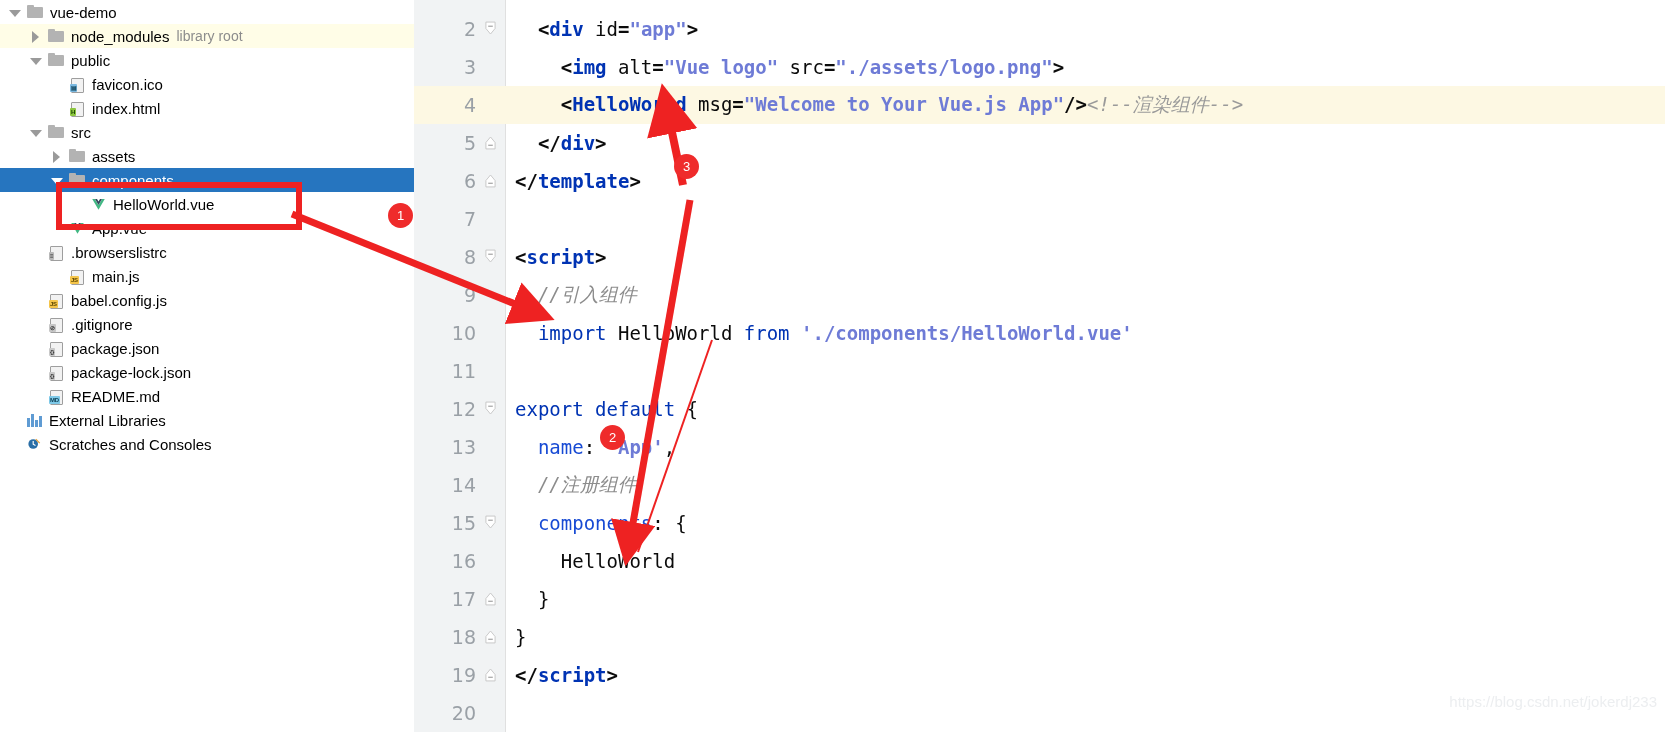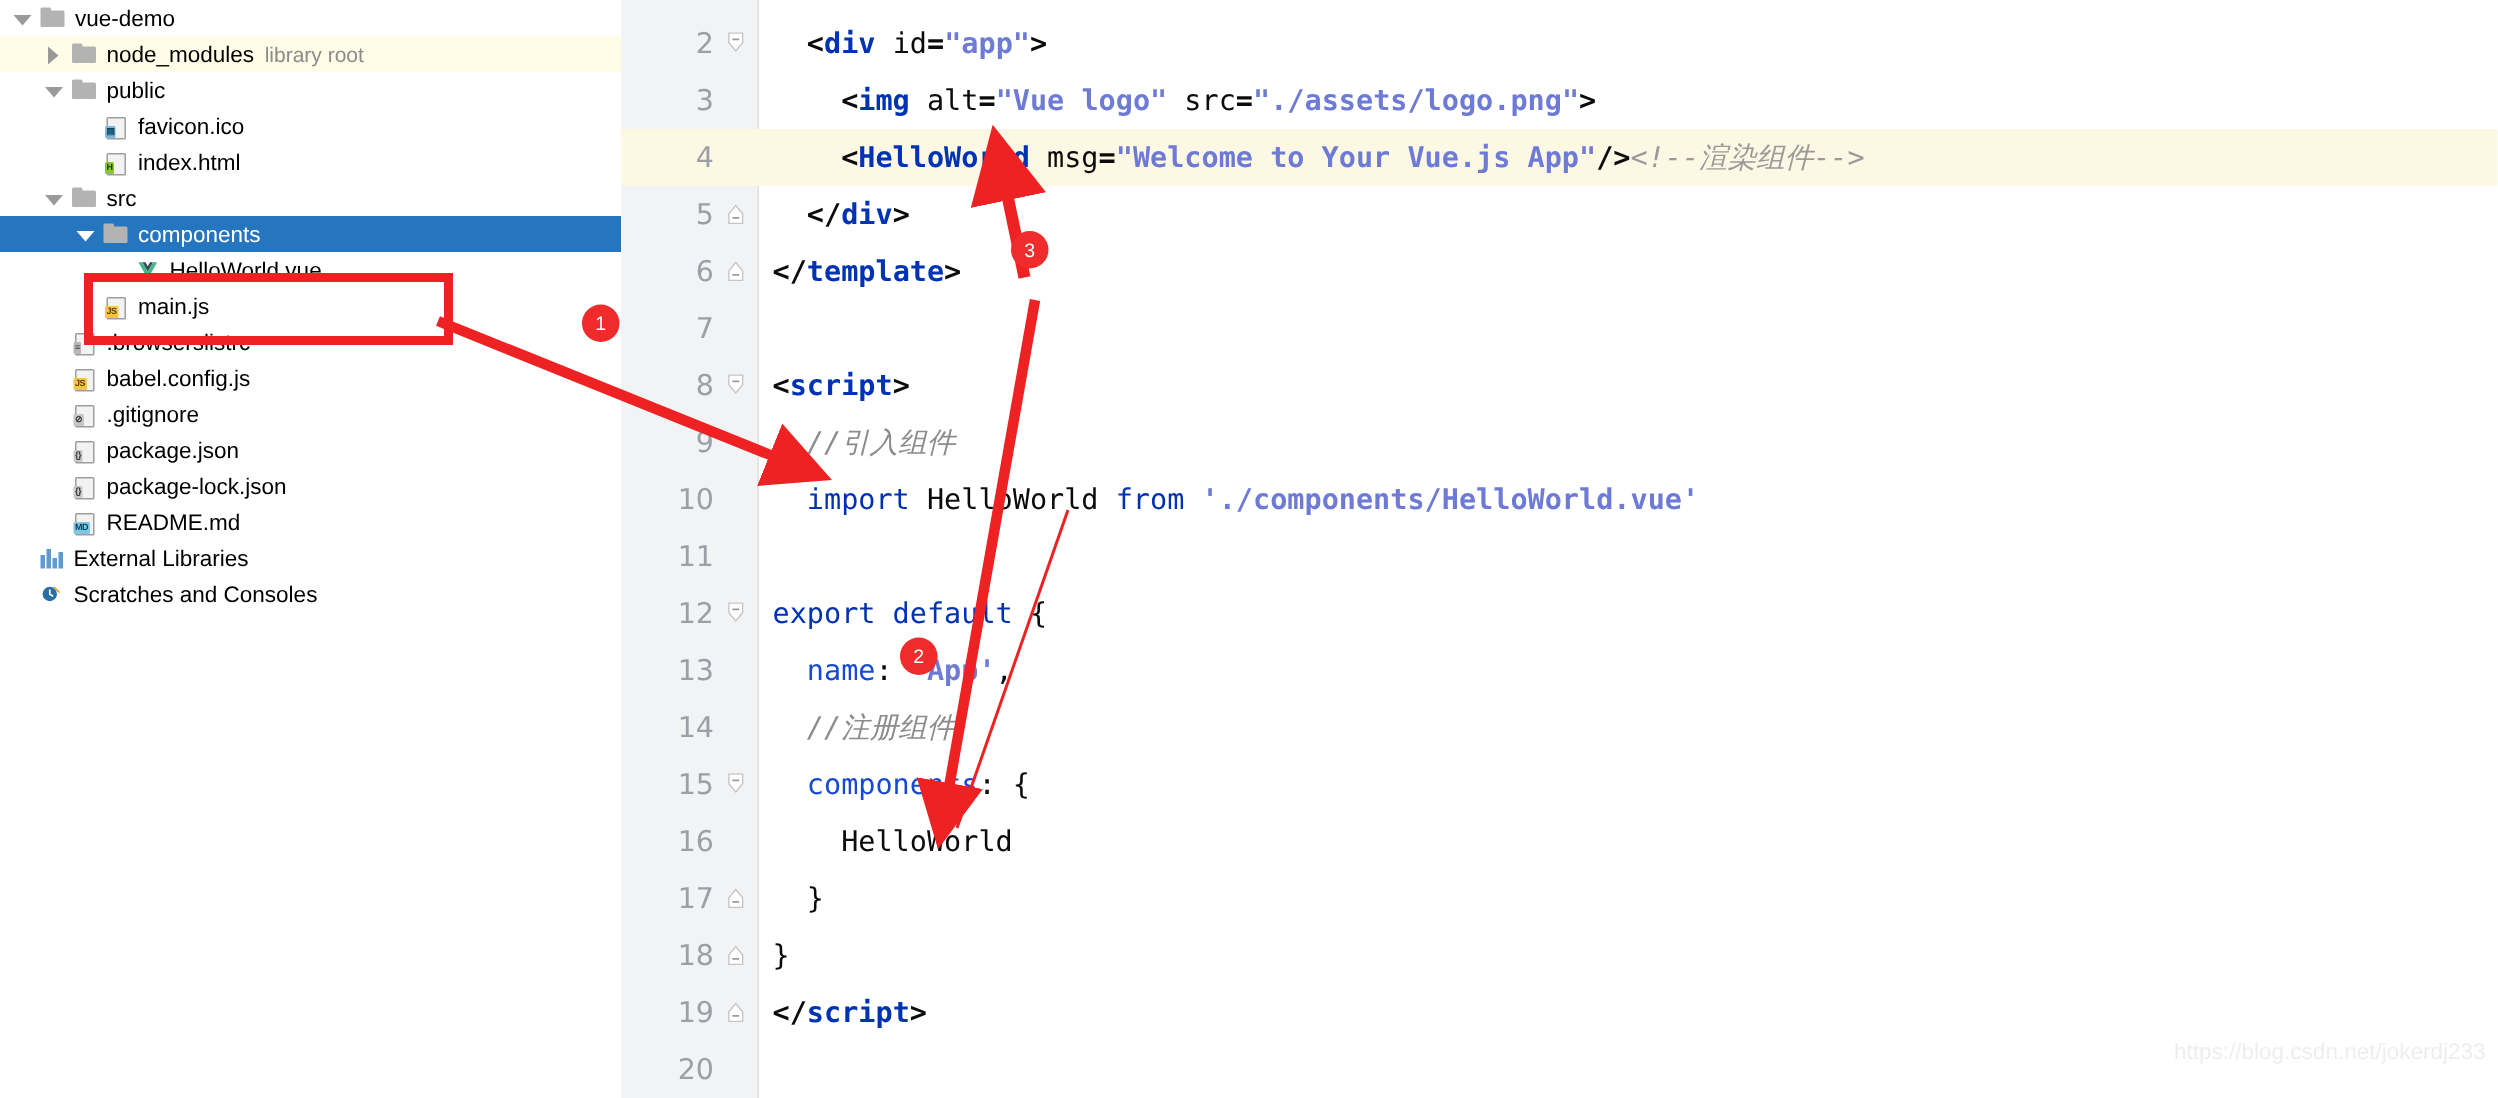--- a/index.html
+++ b/index.html
@@ -220,20 +220,29 @@
       </div>
       <div class="tree-row">
         <span style="display: inline-block; flex: 0 0 auto; width: 29px; height: 1px;"></span>
         <span class="arrow down"></span>
         <span style="display: inline-block; width: 6px; flex: 0 0 auto;"></span>
         <span style="display: inline-flex; align-items: center; flex: 0 0 auto;">
           <span class="ic folder"></span>
         </span>
         <span class="lbl">src</span>
       </div>
+      <div class="tree-row">
+        <span style="display: inline-block; flex: 0 0 auto; width: 50px; height: 1px;"></span>
+        <span class="arrow right"></span>
+        <span style="display: inline-block; width: 6px; flex: 0 0 auto;"></span>
+        <span style="display: inline-flex; align-items: center; flex: 0 0 auto;">
+          <span class="ic folder"></span>
+        </span>
+        <span class="lbl">assets</span>
+      </div>
       <div class="tree-row selected">
         <span style="display: inline-block; flex: 0 0 auto; width: 50px; height: 1px;"></span>
         <span class="arrow down"></span>
         <span style="display: inline-block; width: 6px; flex: 0 0 auto;"></span>
         <span style="display: inline-flex; align-items: center; flex: 0 0 auto;">
           <span class="ic folder"></span>
         </span>
         <span class="lbl">components</span>
       </div>
       <div class="tree-row">
@@ -246,36 +255,48 @@
             <path d="M6.4 3h3.2L12 7.1 14.4 3h3.2L12 12.8z" fill="#34495e"></path>
           </svg>
         </span>
         <span class="lbl">HelloWorld.vue</span>
       </div>
       <div class="tree-row">
         <span style="display: inline-block; flex: 0 0 auto; width: 50px; height: 1px;"></span>
         <span class="arrow none"></span>
         <span style="display: inline-block; width: 6px; flex: 0 0 auto;"></span>
         <span style="display: inline-flex; align-items: center; flex: 0 0 auto;">
+          <svg class="vue-ic" viewBox="0 0 24 24">
+            <path d="M2 3h4.2L12 13 17.8 3H22L12 20.5z" fill="#41b883"></path>
+            <path d="M6.4 3h3.2L12 7.1 14.4 3h3.2L12 12.8z" fill="#34495e"></path>
+          </svg>
+        </span>
+        <span class="lbl">App.vue</span>
+      </div>
+      <div class="tree-row">
+        <span style="display: inline-block; flex: 0 0 auto; width: 29px; height: 1px;"></span>
+        <span class="arrow none"></span>
+        <span style="display: inline-block; width: 6px; flex: 0 0 auto;"></span>
+        <span style="display: inline-flex; align-items: center; flex: 0 0 auto;">
+          <span class="ic file">
+            <span class="tag br">≡</span>
+          </span>
+        </span>
+        <span class="lbl">.browserslistrc</span>
+      </div>
+      <div class="tree-row">
+        <span style="display: inline-block; flex: 0 0 auto; width: 50px; height: 1px;"></span>
+        <span class="arrow none"></span>
+        <span style="display: inline-block; width: 6px; flex: 0 0 auto;"></span>
+        <span style="display: inline-flex; align-items: center; flex: 0 0 auto;">
           <span class="ic file">
             <span class="tag js">JS</span>
           </span>
         </span>
         <span class="lbl">main.js</span>
-      </div>
-      <div class="tree-row">
-        <span style="display: inline-block; flex: 0 0 auto; width: 29px; height: 1px;"></span>
-        <span class="arrow none"></span>
-        <span style="display: inline-block; width: 6px; flex: 0 0 auto;"></span>
-        <span style="display: inline-flex; align-items: center; flex: 0 0 auto;">
-          <span class="ic file">
-            <span class="tag br">≡</span>
-          </span>
-        </span>
-        <span class="lbl">.browserslistrc</span>
       </div>
       <div class="tree-row">
         <span style="display: inline-block; flex: 0 0 auto; width: 29px; height: 1px;"></span>
         <span class="arrow none"></span>
         <span style="display: inline-block; width: 6px; flex: 0 0 auto;"></span>
         <span style="display: inline-flex; align-items: center; flex: 0 0 auto;">
           <span class="ic file">
             <span class="tag js">JS</span>
           </span>
         </span>

